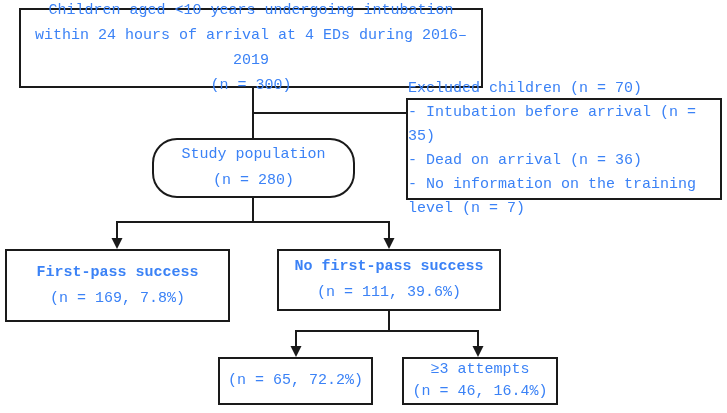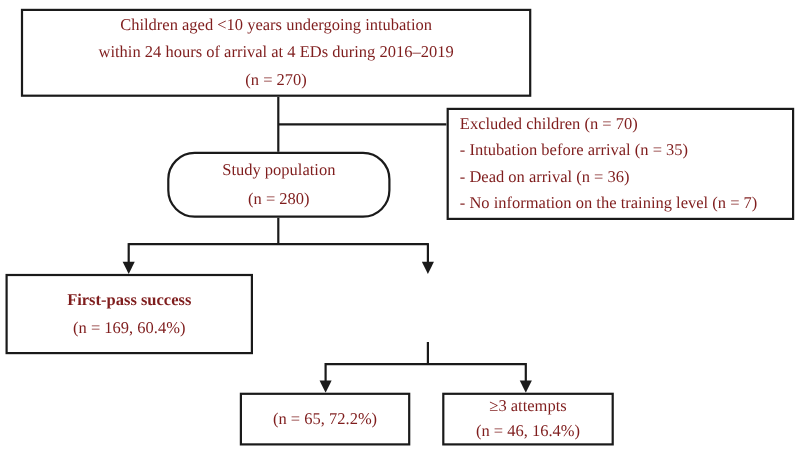--- a/index.html
+++ b/index.html
@@ -5,42 +5,42 @@
   html, body {
     margin: 0;
     padding: 0;
     background: #ffffff;
   }
   #canvas {
     position: relative;
     width: 727px;
     height: 413px;
     background: #ffffff;
-    font-family: Liberation Serif, serif;
-    color: #7f1d1d;
+    font-family: Liberation Mono, monospace;
+    color: #3b82f6;
     overflow: hidden;
   }
   .node {
     position: absolute;
     box-sizing: border-box;
     border: 2px solid #1a1a1a;
     background: #ffffff;
     display: flex;
     flex-direction: column;
     justify-content: center;
     text-align: center;
     font-size: 15px;
     line-height: 24px;
   }
   .node .bold-line {
     font-weight: bold;
   }
   #node-eligible     { left: 19px;  top: 8px;   width: 464px; height: 80px;  line-height: 25px; }
   #node-excluded     { left: 406px; top: 98px;  width: 316px; height: 102px; text-align: left;
-                       padding-left: 10px; padding-right: 4px; line-height: 24px; }
+                       padding-right: 4px; line-height: 24px; }
   #node-study        { left: 152px; top: 138px; width: 203px; height: 60px;  line-height: 26px; border-radius: 25px; }
   #node-fps          { left: 5px;   top: 249px; width: 225px; height: 73px;  line-height: 26px; }
   #node-nfps         { left: 277px; top: 249px; width: 224px; height: 62px;  line-height: 26px; }
   #node-attempts2    { left: 218px; top: 357px; width: 155px; height: 48px;  line-height: 22px; }
   #node-attempts3    { left: 402px; top: 357px; width: 156px; height: 48px;  line-height: 22px; justify-content: space-between; }
   #connector-svg {
     position: absolute;
     left: 0; top: 0;
     width: 727px;
     height: 413px;
@@ -77,40 +77,44 @@
     <path d="M296,331 H478"></path>
     <path d="M296,330 V348"></path>
     <polygon points="290.5,346 301.5,346 296,357"></polygon>
     <path d="M478,330 V348"></path>
     <polygon points="472.5,346 483.5,346 478,357"></polygon>
   </svg>
 
   <div class="node" id="node-eligible">
     <div>Children aged &lt;10 years undergoing intubation</div>
     <div>within 24 hours of arrival at 4 EDs during 2016–2019</div>
-    <div>(n = 270)</div>
+    <div>(n = 300)</div>
   </div>
 
   <div class="node" id="node-excluded">
     <div>Excluded children (n = 70)</div>
     <div>- Intubation before arrival (n = 35)</div>
     <div>- Dead on arrival (n = 36)</div>
     <div>- No information on the training level (n = 7)</div>
   </div>
 
   <div class="node" id="node-study">
     <div>Study population</div>
     <div>(n = 280)</div>
   </div>
 
   <div class="node" id="node-fps">
     <div class="bold-line">First-pass success</div>
-    <div>(n = 169, 60.4%)</div>
+    <div>(n = 169, 7.8%)</div>
   </div>
 
+  <div class="node" id="node-nfps">
+    <div class="bold-line">No first-pass success</div>
+    <div>(n = 111, 39.6%)</div>
+  </div>
 
   <div class="node" id="node-attempts2">
     <div>(n = 65, 72.2%)</div>
   </div>
 
   <div class="node" id="node-attempts3">
     <div>≥3 attempts</div>
     <div>(n = 46, 16.4%)</div>
   </div>
 

